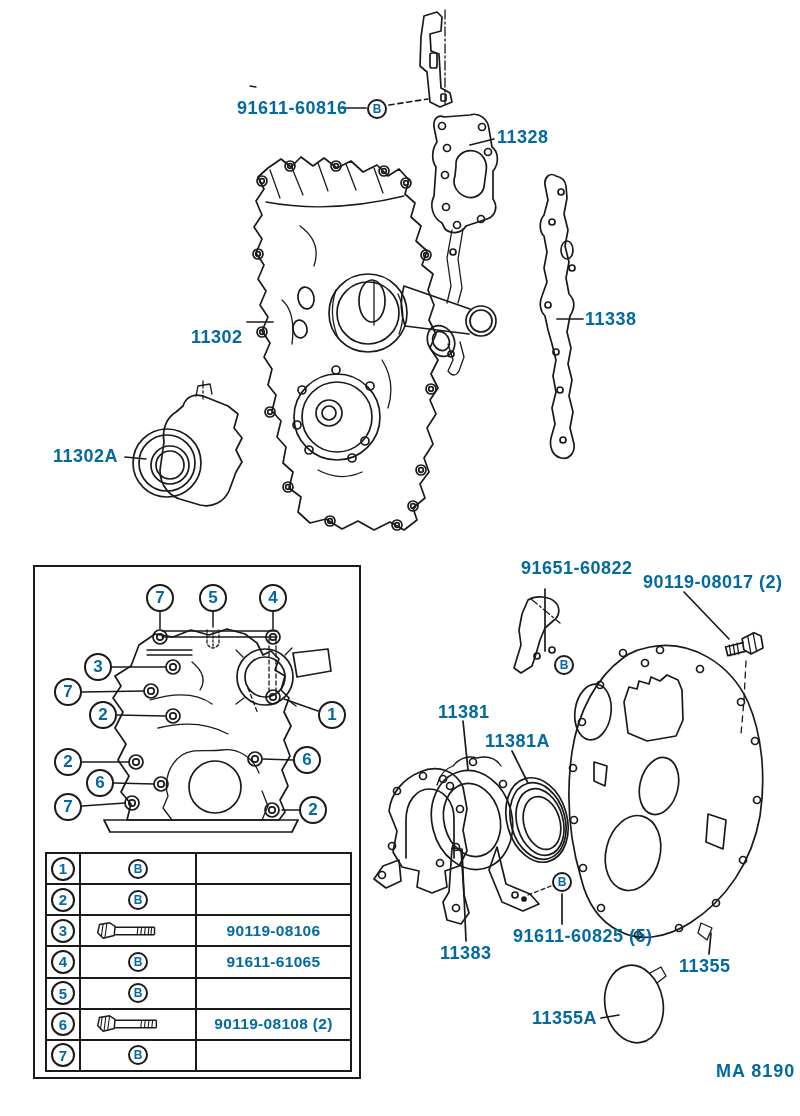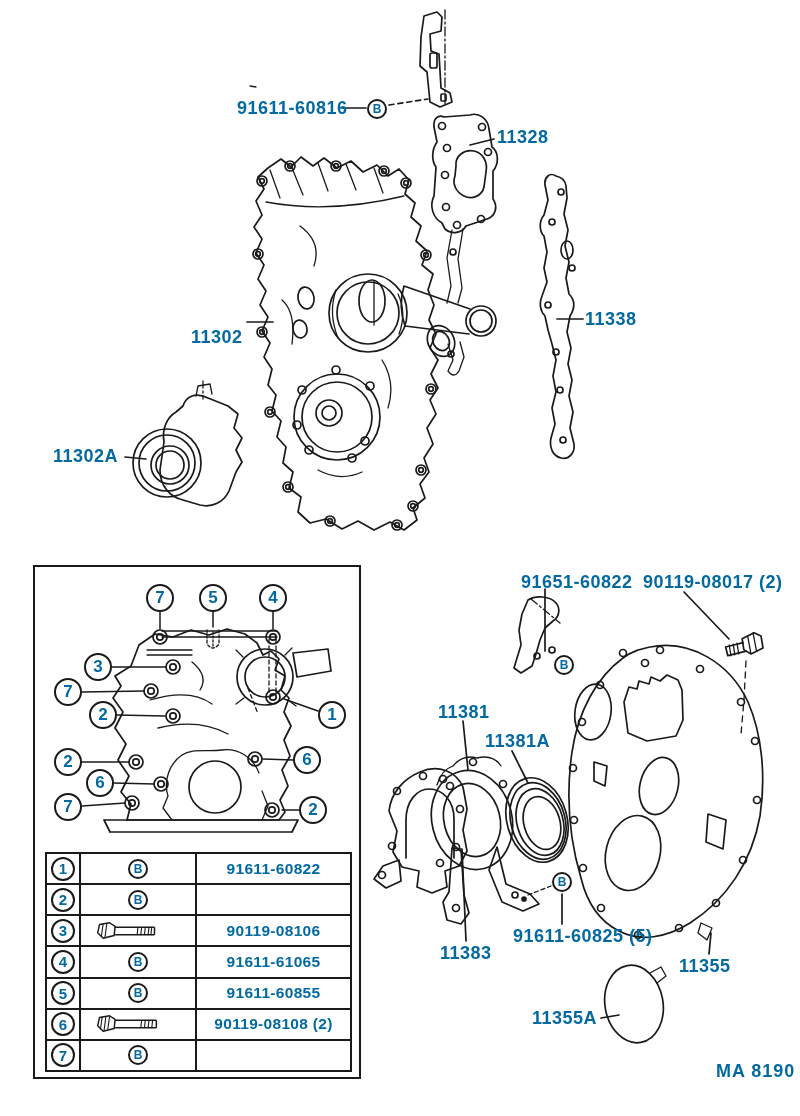--- a/index.html
+++ b/index.html
@@ -298,21 +298,21 @@
     </g>
   </svg>
 
   <div class="inset-box"></div>
 
   <div class="part-label" style="left:237px;top:99px;">91611-60816</div>
   <div class="part-label" style="left:497px;top:128px;">11328</div>
   <div class="part-label" style="left:191px;top:312px;margin-top:16px;">11302</div>
   <div class="part-label" style="left:585px;top:310px;">11338</div>
   <div class="part-label" style="left:53px;top:447px;">11302A</div>
-  <div class="part-label" style="left:521px;top:573px;">91651-60822</div>
+  <div class="part-label" style="left:521px;top:559px;">91651-60822</div>
   <div class="part-label" style="left:643px;top:573px;">90119-08017 (2)</div>
   <div class="part-label" style="left:438px;top:703px;">11381</div>
   <div class="part-label" style="left:485px;top:732px;">11381A</div>
   <div class="part-label" style="left:440px;top:944px;">11383</div>
   <div class="part-label" style="left:513px;top:927px;">91611-60825 (5)</div>
   <div class="part-label" style="left:679px;top:957px;">11355</div>
   <div class="part-label" style="left:532px;top:1009px;">11355A</div>
 
   <div class="b-marker" style="left:367px;top:99px;">B</div>
   <div class="b-marker" style="left:554px;top:655px;">B</div>
@@ -332,21 +332,20 @@
   <div class="callout" style="left:299px;top:796px;">2</div>
 
   <div class="fastener-table">
     <div class="ft-row">
       <div class="ft-num">
           <span class="num-circle">1</span>
         </div>
       <div class="ft-icon">
           <span class="b-inline">B</span>
         </div>
-      <div class="ft-part">91611-60822</div>
     </div>
     <div class="ft-row">
       <div class="ft-num">
           <span class="num-circle">2</span>
         </div>
       <div class="ft-icon">
           <span class="b-inline">B</span>
         </div>
     </div>
     <div class="ft-row">
@@ -374,21 +373,20 @@
         </div>
       <div class="ft-part">91611-61065</div>
     </div>
     <div class="ft-row">
       <div class="ft-num">
           <span class="num-circle">5</span>
         </div>
       <div class="ft-icon">
           <span class="b-inline">B</span>
         </div>
-      <div class="ft-part">91611-60855</div>
     </div>
     <div class="ft-row">
       <div class="ft-num">
           <span class="num-circle">6</span>
         </div>
       <div class="ft-icon">
         <svg class="bolt-icon" viewBox="0 0 96 24">
           <g fill="none" stroke="#1a1a1a" stroke-width="1.6" stroke-linejoin="round">
             <path d="M6,5 L17,3 L23,7 L22,17 L10,20 L4,14 Z"></path>
             <path d="M9,4 L7,18 M13,3.5 L11,19 M17,3.5 L15,18" stroke-width="1.2"></path>

